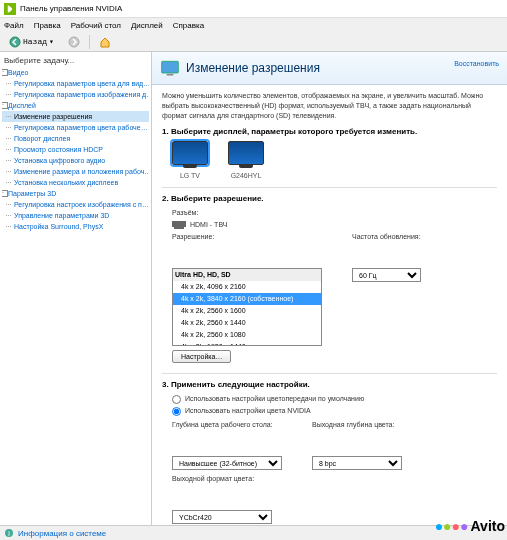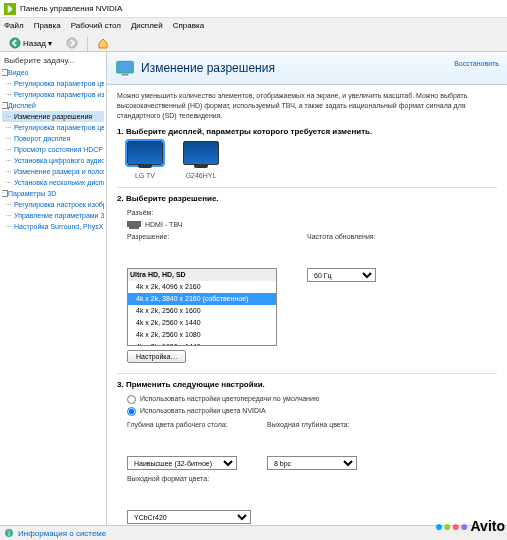--- a/index.html
+++ b/index.html
@@ -2,25 +2,25 @@
 <html><head>
 <meta charset="utf-8">
 <style>
   * { margin: 0; padding: 0; box-sizing: border-box; }
   body { font-family: "Segoe UI", Tahoma, sans-serif; font-size: 8px; background: #fff; color: #000; width: 507px; height: 540px; overflow: hidden; }
   .titlebar { background: #fff; border-bottom: 1px solid #ddd; height: 18px; display: flex; align-items: center; padding: 0 4px; }
   .titlebar .icon { width: 12px; height: 12px; margin-right: 4px; }
   .titlebar .title { font-size: 8px; }
   .menubar { background: #f0f0f0; height: 14px; display: flex; align-items: center; padding: 0 4px; gap: 10px; font-size: 8px; }
   .menubar span { cursor: default; }
-  .toolbar { background: #f0f0f0; height: 20px; display: flex; align-items: flex-end; padding: 0 4px; gap: 4px; border-bottom: 1px solid #ccc; }
+  .toolbar { background: #f0f0f0; height: 20px; display: flex; align-items: center; padding: 0 4px; gap: 4px; border-bottom: 1px solid #ccc; font-family: Liberation Mono, monospace; }
   .toolbar-btn { display: flex; align-items: center; gap: 2px; padding: 1px 4px; border: 1px solid transparent; border-radius: 2px; font-size: 8px; }
   .toolbar .sep { width: 1px; height: 14px; background: #ccc; }
   .main { display: flex; height: calc(540px - 18px - 14px - 20px - 15px); }
-  .sidebar { width: 107px; background: #fff; border-right: 1px solid #ccc; padding: 4px 2px; overflow: hidden; }
+  .sidebar { width: 152px; background: #fff; border-right: 1px solid #ccc; padding: 4px 2px; overflow: hidden; }
   .sidebar .task-hdr { font-size: 8px; color: #333; margin-bottom: 2px; padding-left: 2px; }
   .tree { font-size: 7px; line-height: 11px; }
   .tree .node { white-space: nowrap; overflow: hidden; }
   .tree .cat { color: #0066cc; padding-left: 6px; position: relative; }
   .tree .cat::before { content: ""; border: 1px solid #888; width: 5px; height: 5px; position: absolute; left: -1px; top: 2px; font-size: 5px; line-height: 3px; text-align: center; color: #888; background: #fff; }
   .tree .cat::after { content: "-"; position: absolute; left: 0px; top: -1px; font-size: 6px; color: #888; }
   .tree .item { color: #0066cc; padding-left: 12px; position: relative; }
   .tree .item::before { content: ""; position: absolute; left: 4px; top: 5px; width: 5px; height: 1px; border-top: 1px dotted #aaa; }
   .tree .item.sel { background: #cce4f7; color: #000; }
   .content { flex: 1; background: #fff; display: flex; flex-direction: column; overflow: hidden; }
@@ -197,21 +197,21 @@
           <select style="width:110px"><option>Наивысшее (32-битное)</option></select>
         </div>
         <div class="col">
           <span class="lbl-small">Выходная глубина цвета:</span>
           <select style="width:90px"><option>8 bpc</option></select>
         </div>
       </div>
       <div class="two-col" style="margin-top:4px;">
         <div class="col">
           <span class="lbl-small">Выходной формат цвета:</span>
-          <select style="width:124px"><option>YCbCr420</option></select>
+          <select style="width:100px"><option>YCbCr420</option></select>
         </div>
       </div>
 
       <hr style="margin-top:10px;">
       <div class="footer-desc"><b>Описание:</b></div>
       <div class="footer-desc">При увеличении разрешения на экране отображается больше информации, но размер ее элементов уменьшается. При уменьшении разрешения отображается меньше информации, но элементы становятся крупнее.</div>
       <div class="footer-desc">Типичные ситуации применения:</div>
       
     </div>
   </div>

